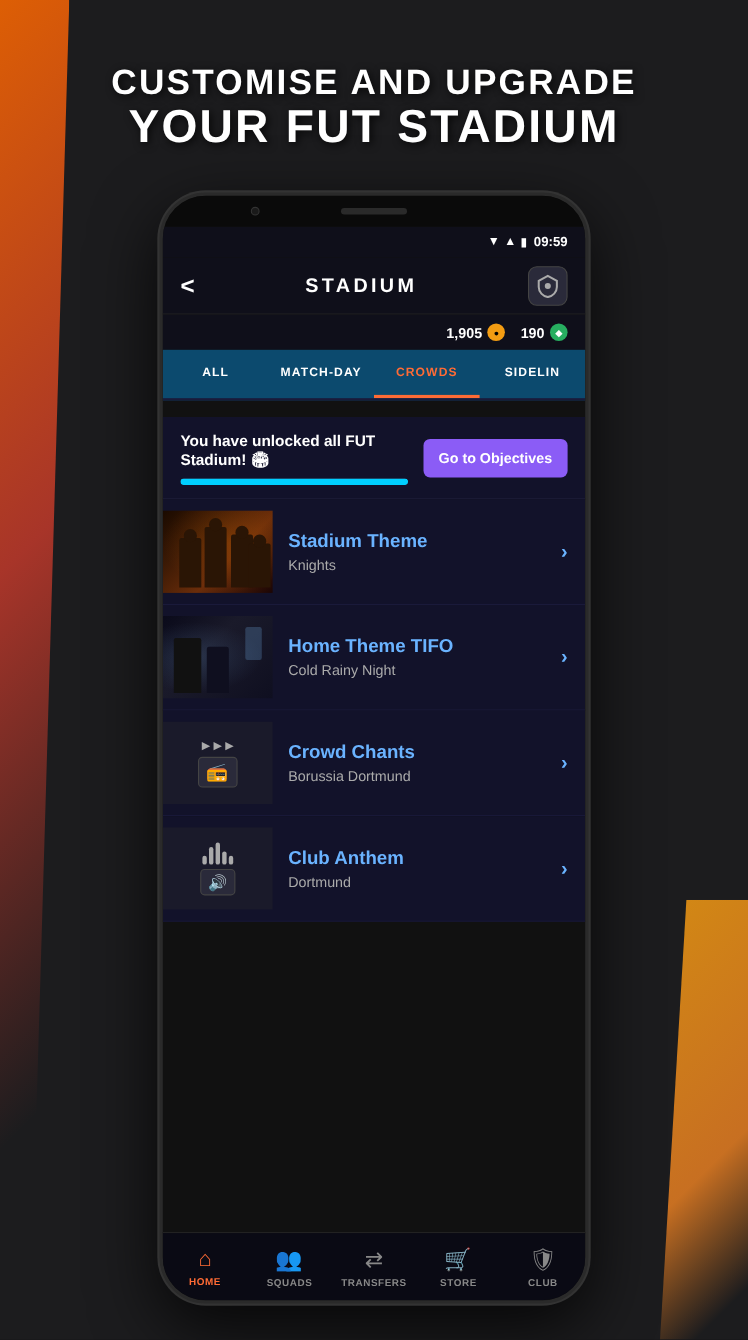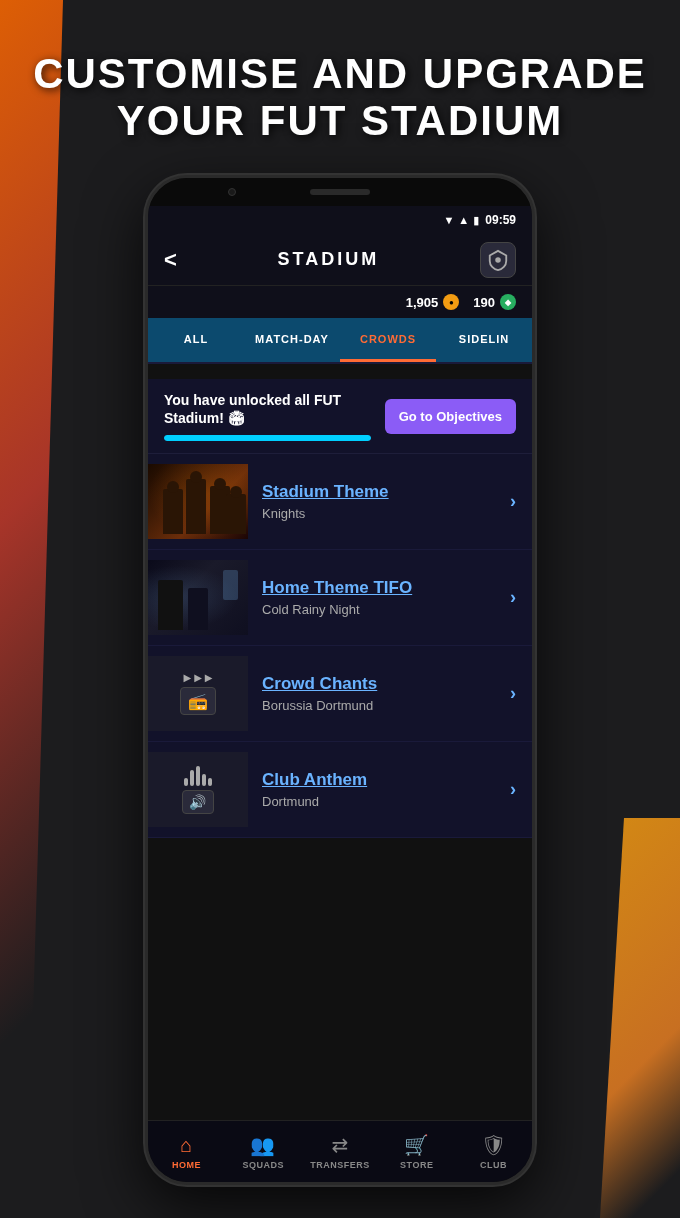--- a/index.html
+++ b/index.html
@@ -50,21 +50,21 @@
       width: 100%;
       height: 195px;
       display: flex;
       flex-direction: column;
       align-items: center;
       justify-content: center;
       text-align: center;
       z-index: 10;
     }
     .header-title-line1 {
-      font-size: 42px;
+      font-size: 32px;
       font-weight: 900;
       color: #ffffff;
       letter-spacing: 2px;
       text-transform: uppercase;
       line-height: 1.1;
       text-shadow: 2px 2px 8px rgba(0,0,0,0.8);
     }
     .header-title-line2 {
       font-size: 42px;
       font-weight: 900;
@@ -372,21 +372,20 @@
     }
 
     .list-info {
       flex: 1;
     }
     .list-title {
       color: #6ab3ff;
       font-size: 17px;
       font-weight: bold;
       margin-bottom: 4px;
-      text-decoration: underline;
     }
     .list-subtitle {
       color: #aaa;
       font-size: 13px;
     }
     .list-arrow {
       color: #6ab3ff;
       font-size: 18px;
       font-weight: bold;
       margin-left: 8px;

